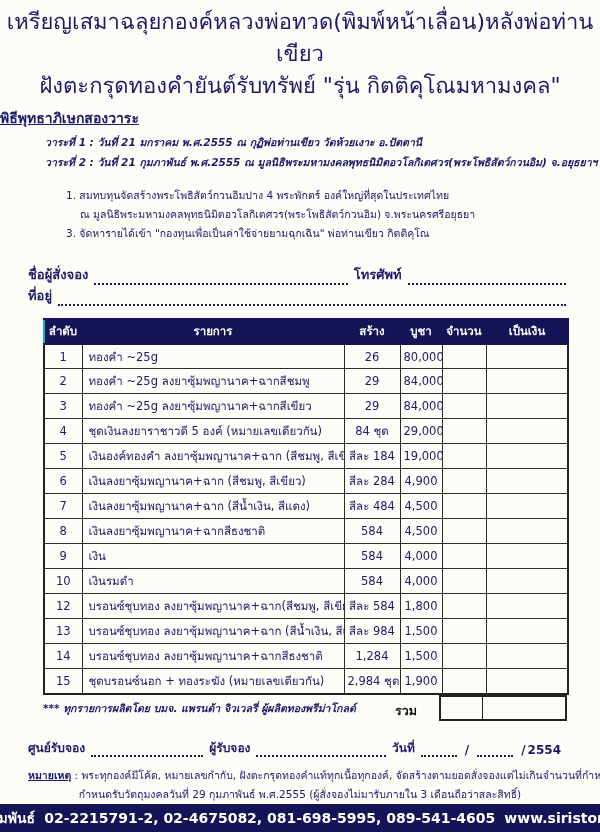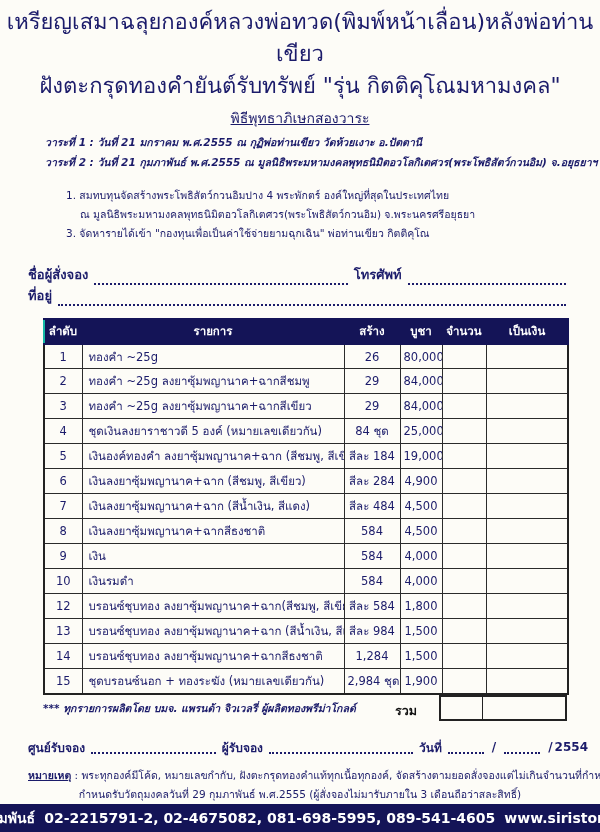--- a/index.html
+++ b/index.html
@@ -7,21 +7,21 @@
   body {
     width: 600px; height: 832px;
     background: #fdfcf7;
     color: #1b1b6a;
     font-family: "DejaVu Sans", sans-serif;
     display: flex; flex-direction: column;
     overflow: hidden;
   }
   .title-block { text-align: center; margin-top: 6px; line-height: 1.45; }
   .title-line { font-size: 22px; font-weight: normal; }
-  .subtitle { text-align: center; font-size: 14px; font-weight: normal;
+  .subtitle { text-align: left; font-size: 14px; font-weight: bold;
               text-decoration: underline; margin-top: 5px; }
   .ceremonies { margin: 4px 0 0 45px; }
   .ceremony-line { font-size: 10.5px; font-weight: bold; font-style: italic; line-height: 1.9; }
 
   .objectives { display: flex; margin: 13px 0 0 66px; font-size: 10.5px; }
   .obj-label { font-weight: bold; white-space: nowrap; margin-right: 6px; }
   .obj-lines { line-height: 1.85; }
   .obj-line { white-space: nowrap; }
   .obj-line.indent { padding-left: 14px; }
 
@@ -54,21 +54,21 @@
 
   .total-row { display: flex; margin-left: 43px; width: 524px; height: 28px; align-items: stretch; }
   .footnote { width: 352px; font-size: 10.5px; font-weight: bold; font-style: italic;
               padding-top: 5px; white-space: nowrap; overflow: hidden; }
   .total-label { width: 44px; font-size: 12.5px; font-weight: bold; text-align: left;
                  padding: 6px 5px 0 0; color: #111; }
   .total-boxes { display: flex; border: 2.5px solid #222; width: 128px; background: #fdfcf7; }
   .total-box-qty { width: 42px; border-right: 1.5px solid #222; }
   .total-box-amt { flex: 1; }
 
-  .booking-row { display: flex; align-items: center; margin: 17px 12px 0 28px;
+  .booking-row { display: flex; align-items: flex-end; margin: 17px 39px 0 28px;
                  font-size: 12px; font-weight: bold; }
   .slash { margin: 0 2px; }
 
   .notes { margin: 9px 28px 0 28px; font-size: 10.5px; line-height: 1.8; }
   .notes-line1 { white-space: nowrap; }
   .notes-label { text-decoration: underline; font-weight: bold; }
   .notes-line2 { text-align: center; }
 
   .footer-bar { margin-top: auto; height: 31px; background: #141457; color: #fff;
                 display: flex; align-items: center; justify-content: center;
@@ -150,21 +150,21 @@
         <td class="col-item">ทองคำ ~25g ลงยาซุ้มพญานาค+ฉากสีเขียว</td>
         <td class="col-made">29</td>
         <td class="col-price">84,000</td>
         <td class="col-qty"></td>
         <td class="col-amt"></td>
       </tr>
       <tr>
         <td class="col-no">4</td>
         <td class="col-item">ชุดเงินลงยาราชาวดี 5 องค์  (หมายเลขเดียวกัน)</td>
         <td class="col-made">84 ชุด</td>
-        <td class="col-price">25,000</td>
+        <td class="col-price">29,000</td>
         <td class="col-qty"></td>
         <td class="col-amt"></td>
       </tr>
       <tr>
         <td class="col-no">5</td>
         <td class="col-item">เงินองค์ทองคำ ลงยาซุ้มพญานาค+ฉาก (สีชมพู, สีเขียว)</td>
         <td class="col-made">สีละ 184</td>
         <td class="col-price">19,000</td>
         <td class="col-qty"></td>
         <td class="col-amt"></td>

